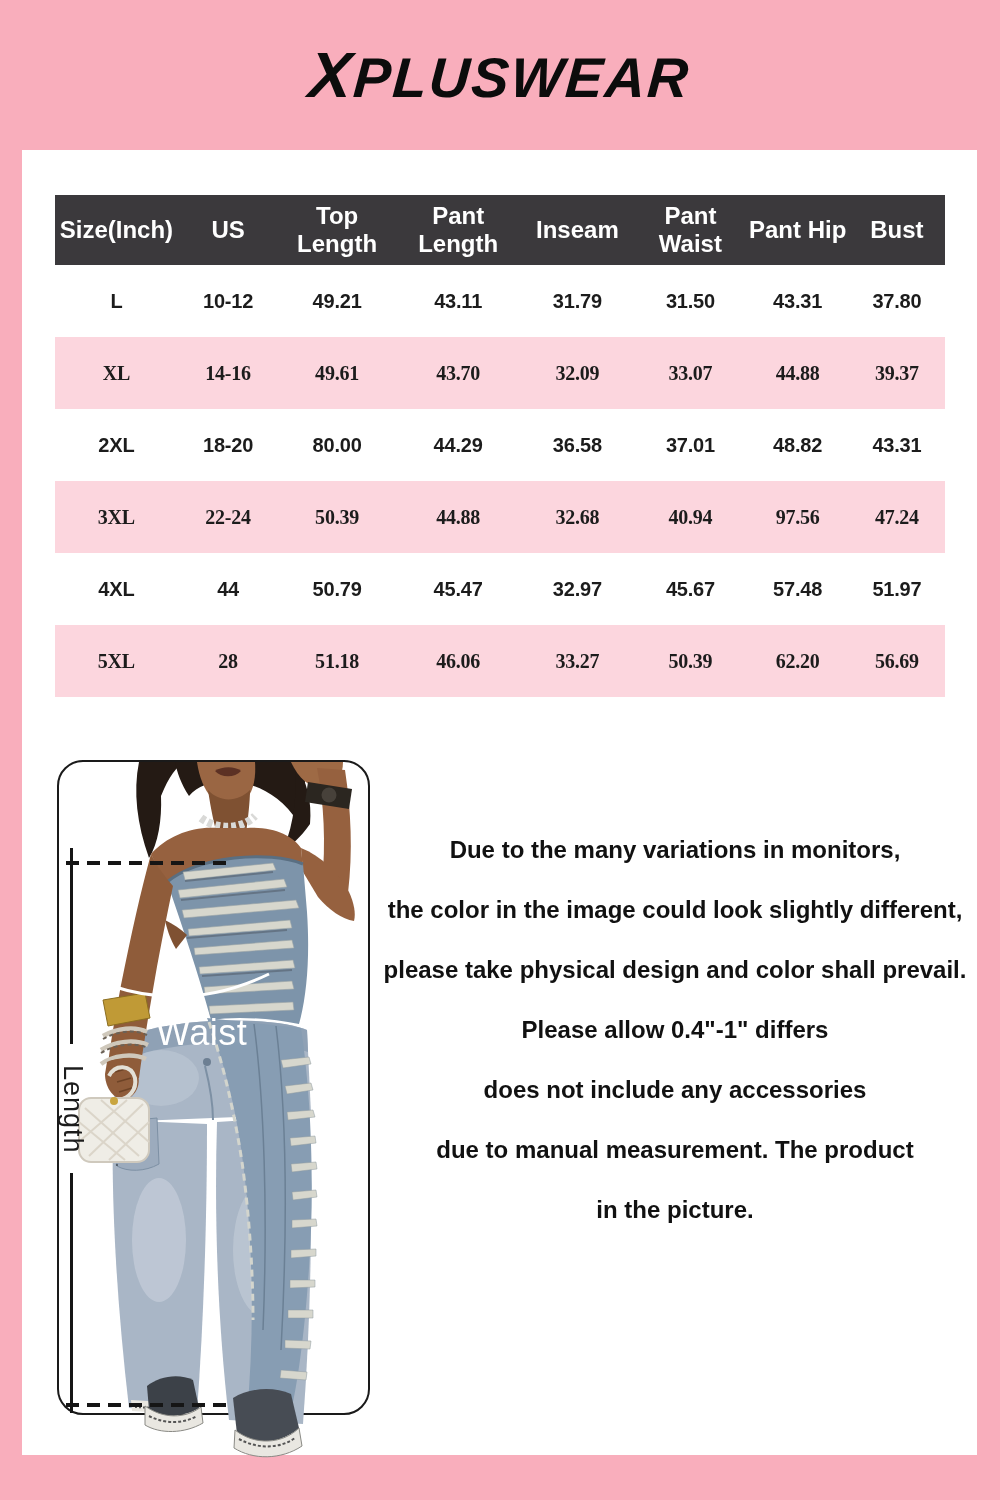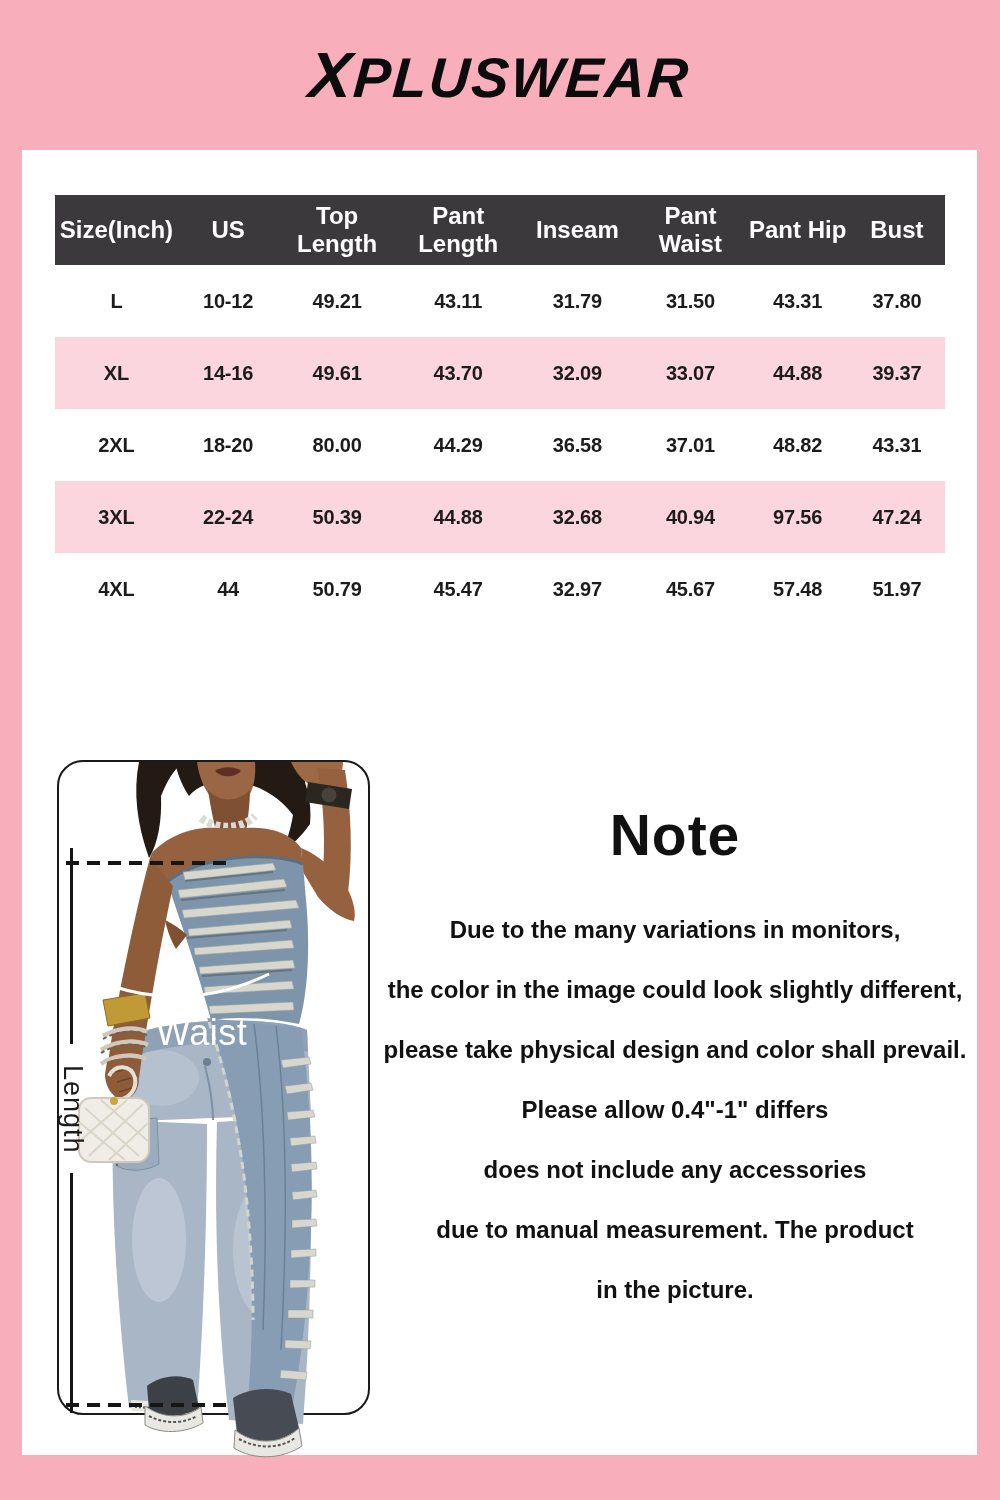--- a/index.html
+++ b/index.html
@@ -31,21 +31,21 @@
     border-collapse:collapse;table-layout:fixed;
   }
   table.size-table th{
     background:#3b393c;color:#ffffff;font-weight:bold;font-size:24px;
     height:70px;text-align:center;padding:0;
   }
   table.size-table td{
     height:72px;text-align:center;font-size:20px;font-weight:bold;
     color:#1c1c1c;padding:0;letter-spacing:-0.2px;
   }
-  table.size-table tr.alt td{background:#fcd6de;}
+  table.size-table tr.alt td{background:#fcd6de;font-family:Liberation Serif, serif;}
   table.size-table td.sizecol{font-size:20px;}
   
   .figure-box{
     position:absolute;left:35px;top:610px;width:313px;height:655px;
   }
   .figure-border{
     position:absolute;left:0;top:0;right:0;bottom:0;
     border:2px solid #1a1a1a;border-radius:26px;z-index:1;
   }
   .model-art{position:absolute;left:0;top:0;z-index:2;}
@@ -150,20 +150,30 @@
     <tr>
       <td class="sizecol">4XL</td>
       <td>44</td>
       <td>50.79</td>
       <td>45.47</td>
       <td>32.97</td>
       <td>45.67</td>
       <td>57.48</td>
       <td>51.97</td>
     </tr>
+    <tr class="alt">
+      <td class="sizecol">5XL</td>
+      <td>28</td>
+      <td>51.18</td>
+      <td>46.06</td>
+      <td>33.27</td>
+      <td>50.39</td>
+      <td>62.20</td>
+      <td>56.69</td>
+    </tr>
   </tbody>
     </table>
 
   <div class="figure-box">
     <div class="figure-border"></div>
 
     <svg class="model-art" width="313" height="700" viewBox="0 0 313 700">
 
       <g>
         <path fill="#241a14" d="M82,2 C76,32 80,64 92,98 C101,84 105,60 104,36 C112,16 120,6 128,2 Z"></path>
@@ -292,21 +302,20 @@
 
     <div class="anno dash-h" style="left:9px;top:101px;width:160px;"></div>
     <div class="anno vline" style="left:13px;top:88px;height:196px;"></div>
     <div class="anno length-label" style="left:0px;top:287px;">Length</div>
     <div class="anno vline" style="left:13px;top:413px;height:240px;"></div>
     <div class="anno dash-h" style="left:9px;top:643px;width:162px;"></div>
     <div class="anno waist-label" style="left:99px;top:252px;">Waist</div>
   </div>
 
   <div class="note-col">
-    <h2 class="note-title">Note</h2>
     <div class="note-lines">
       <p>Due to the many variations in monitors,</p>
       <p>the color in the image could look slightly different,</p>
       <p>please take physical design and color shall prevail.</p>
       <p>Please allow 0.4"-1" differs</p>
       <p>does not include any accessories</p>
       <p>due to manual measurement. The product</p>
       <p>in the picture.</p>
     </div>
   </div>

